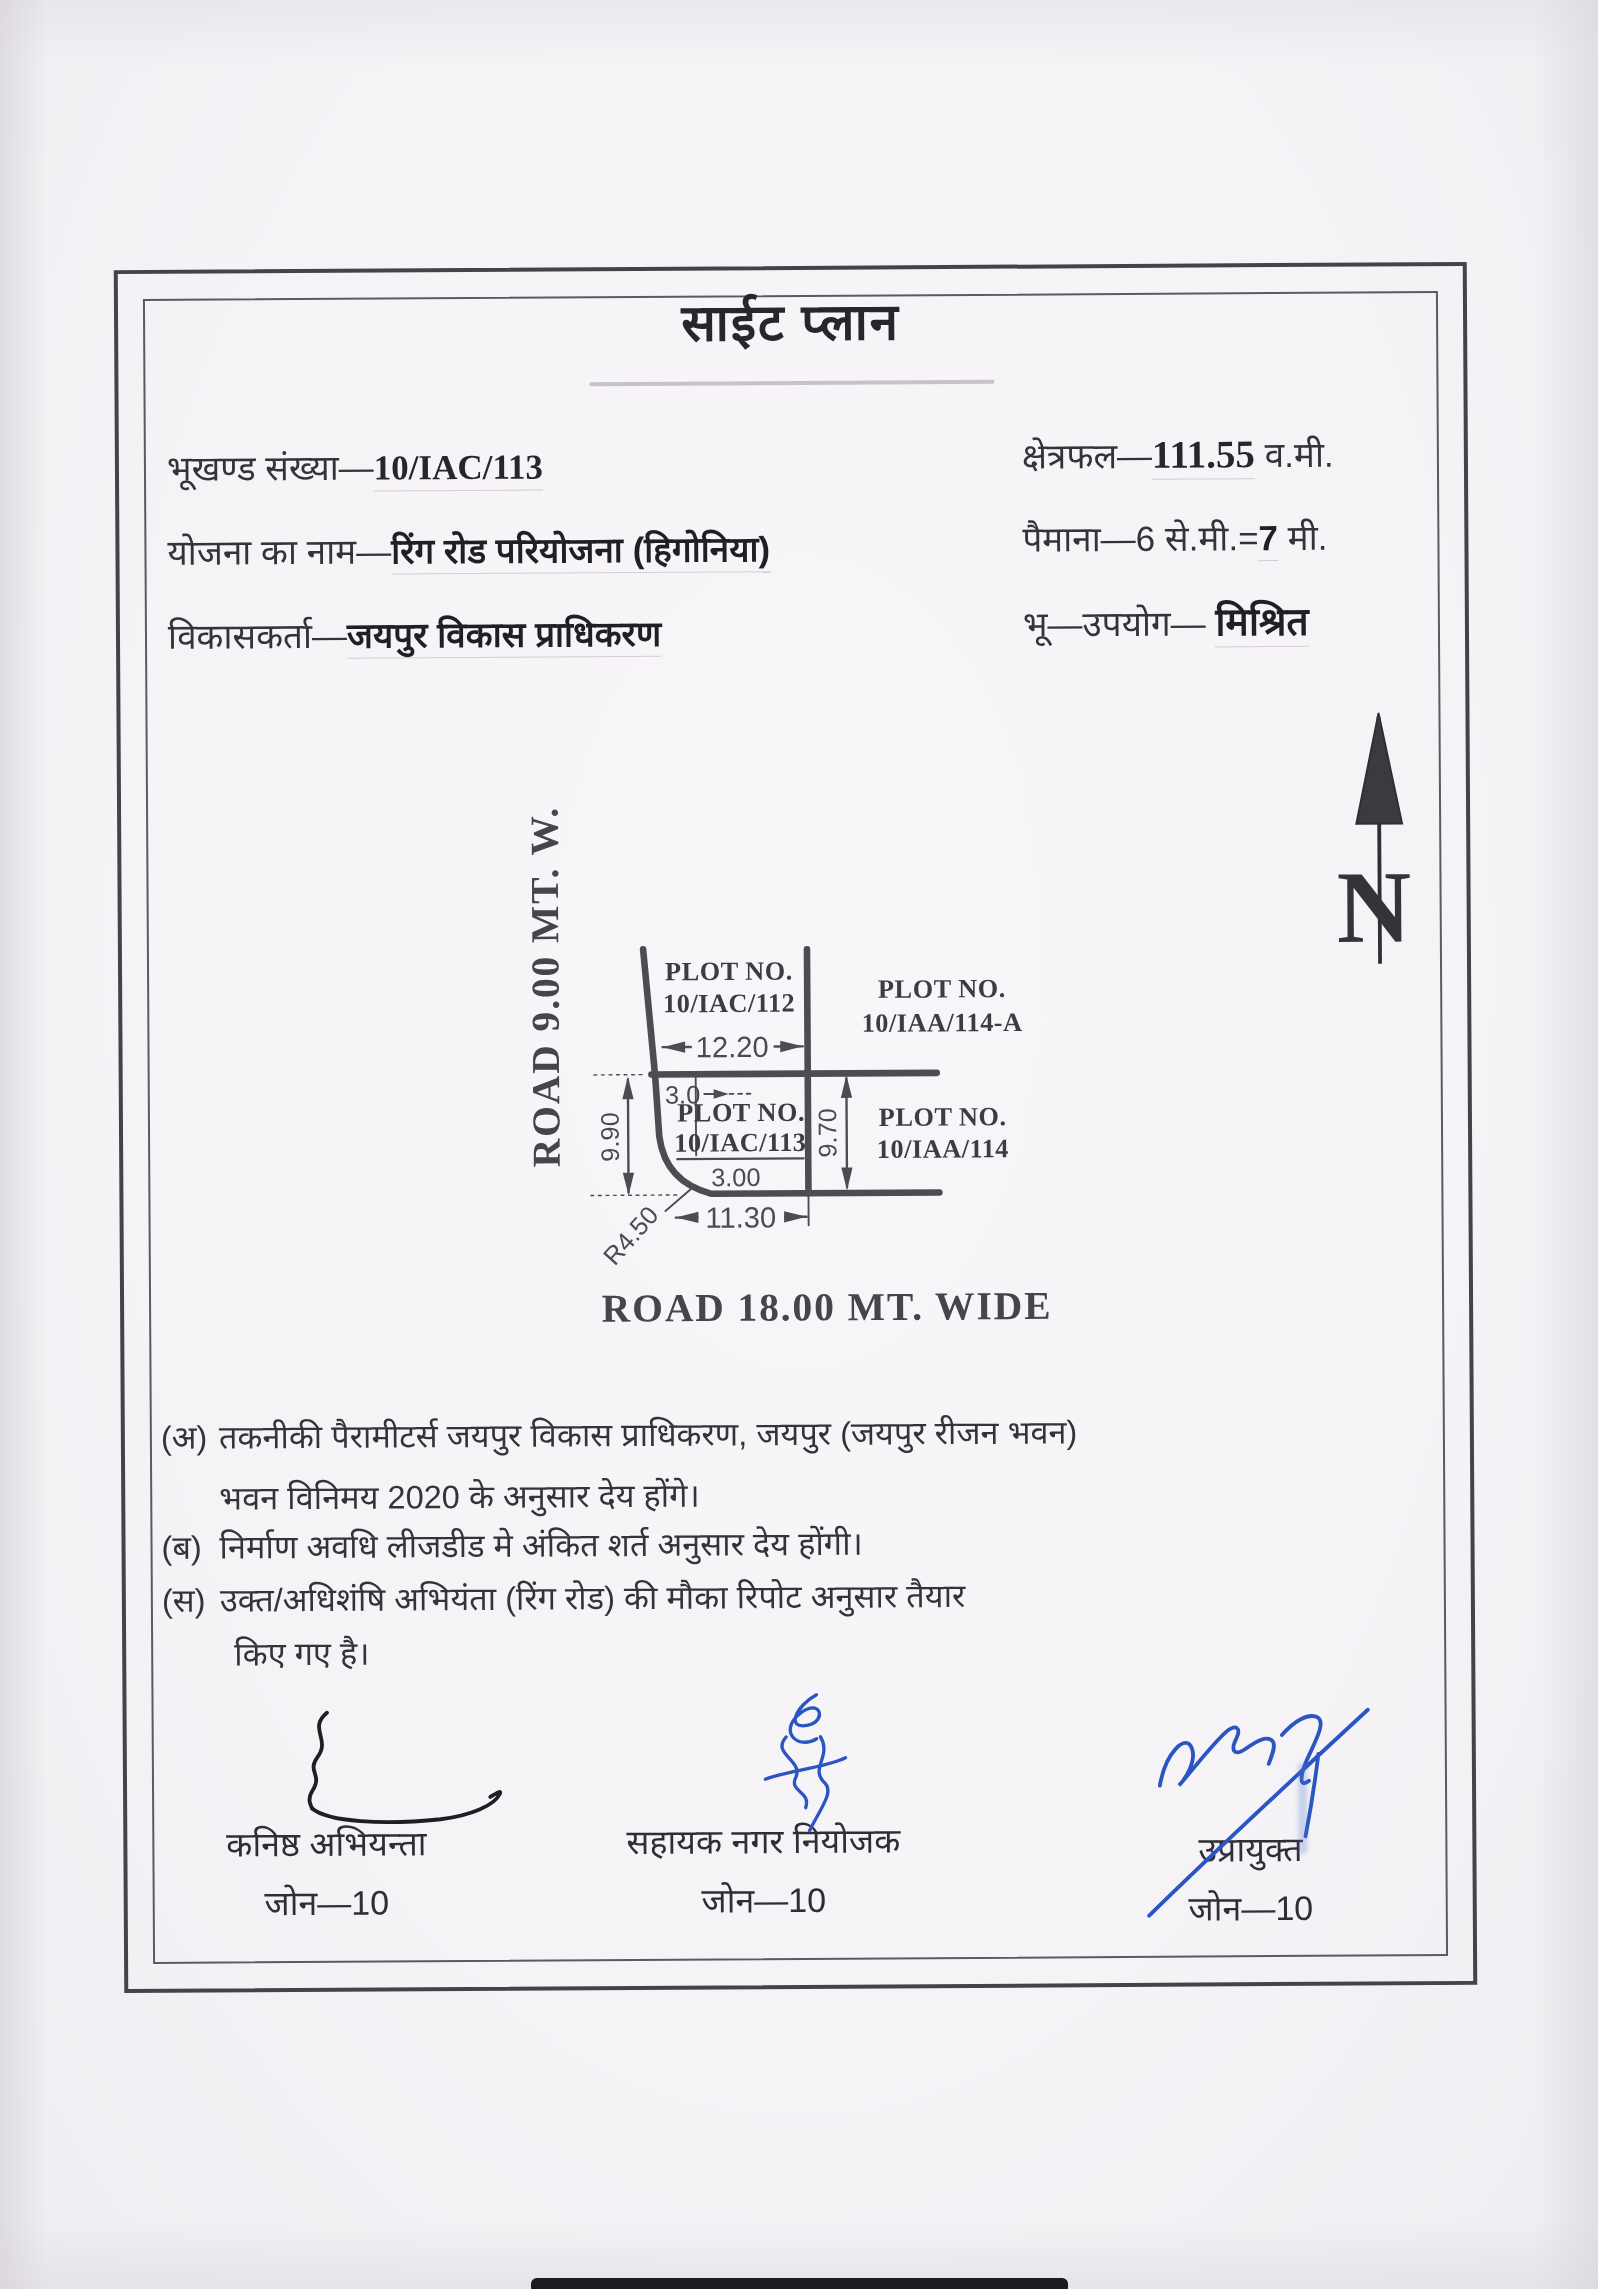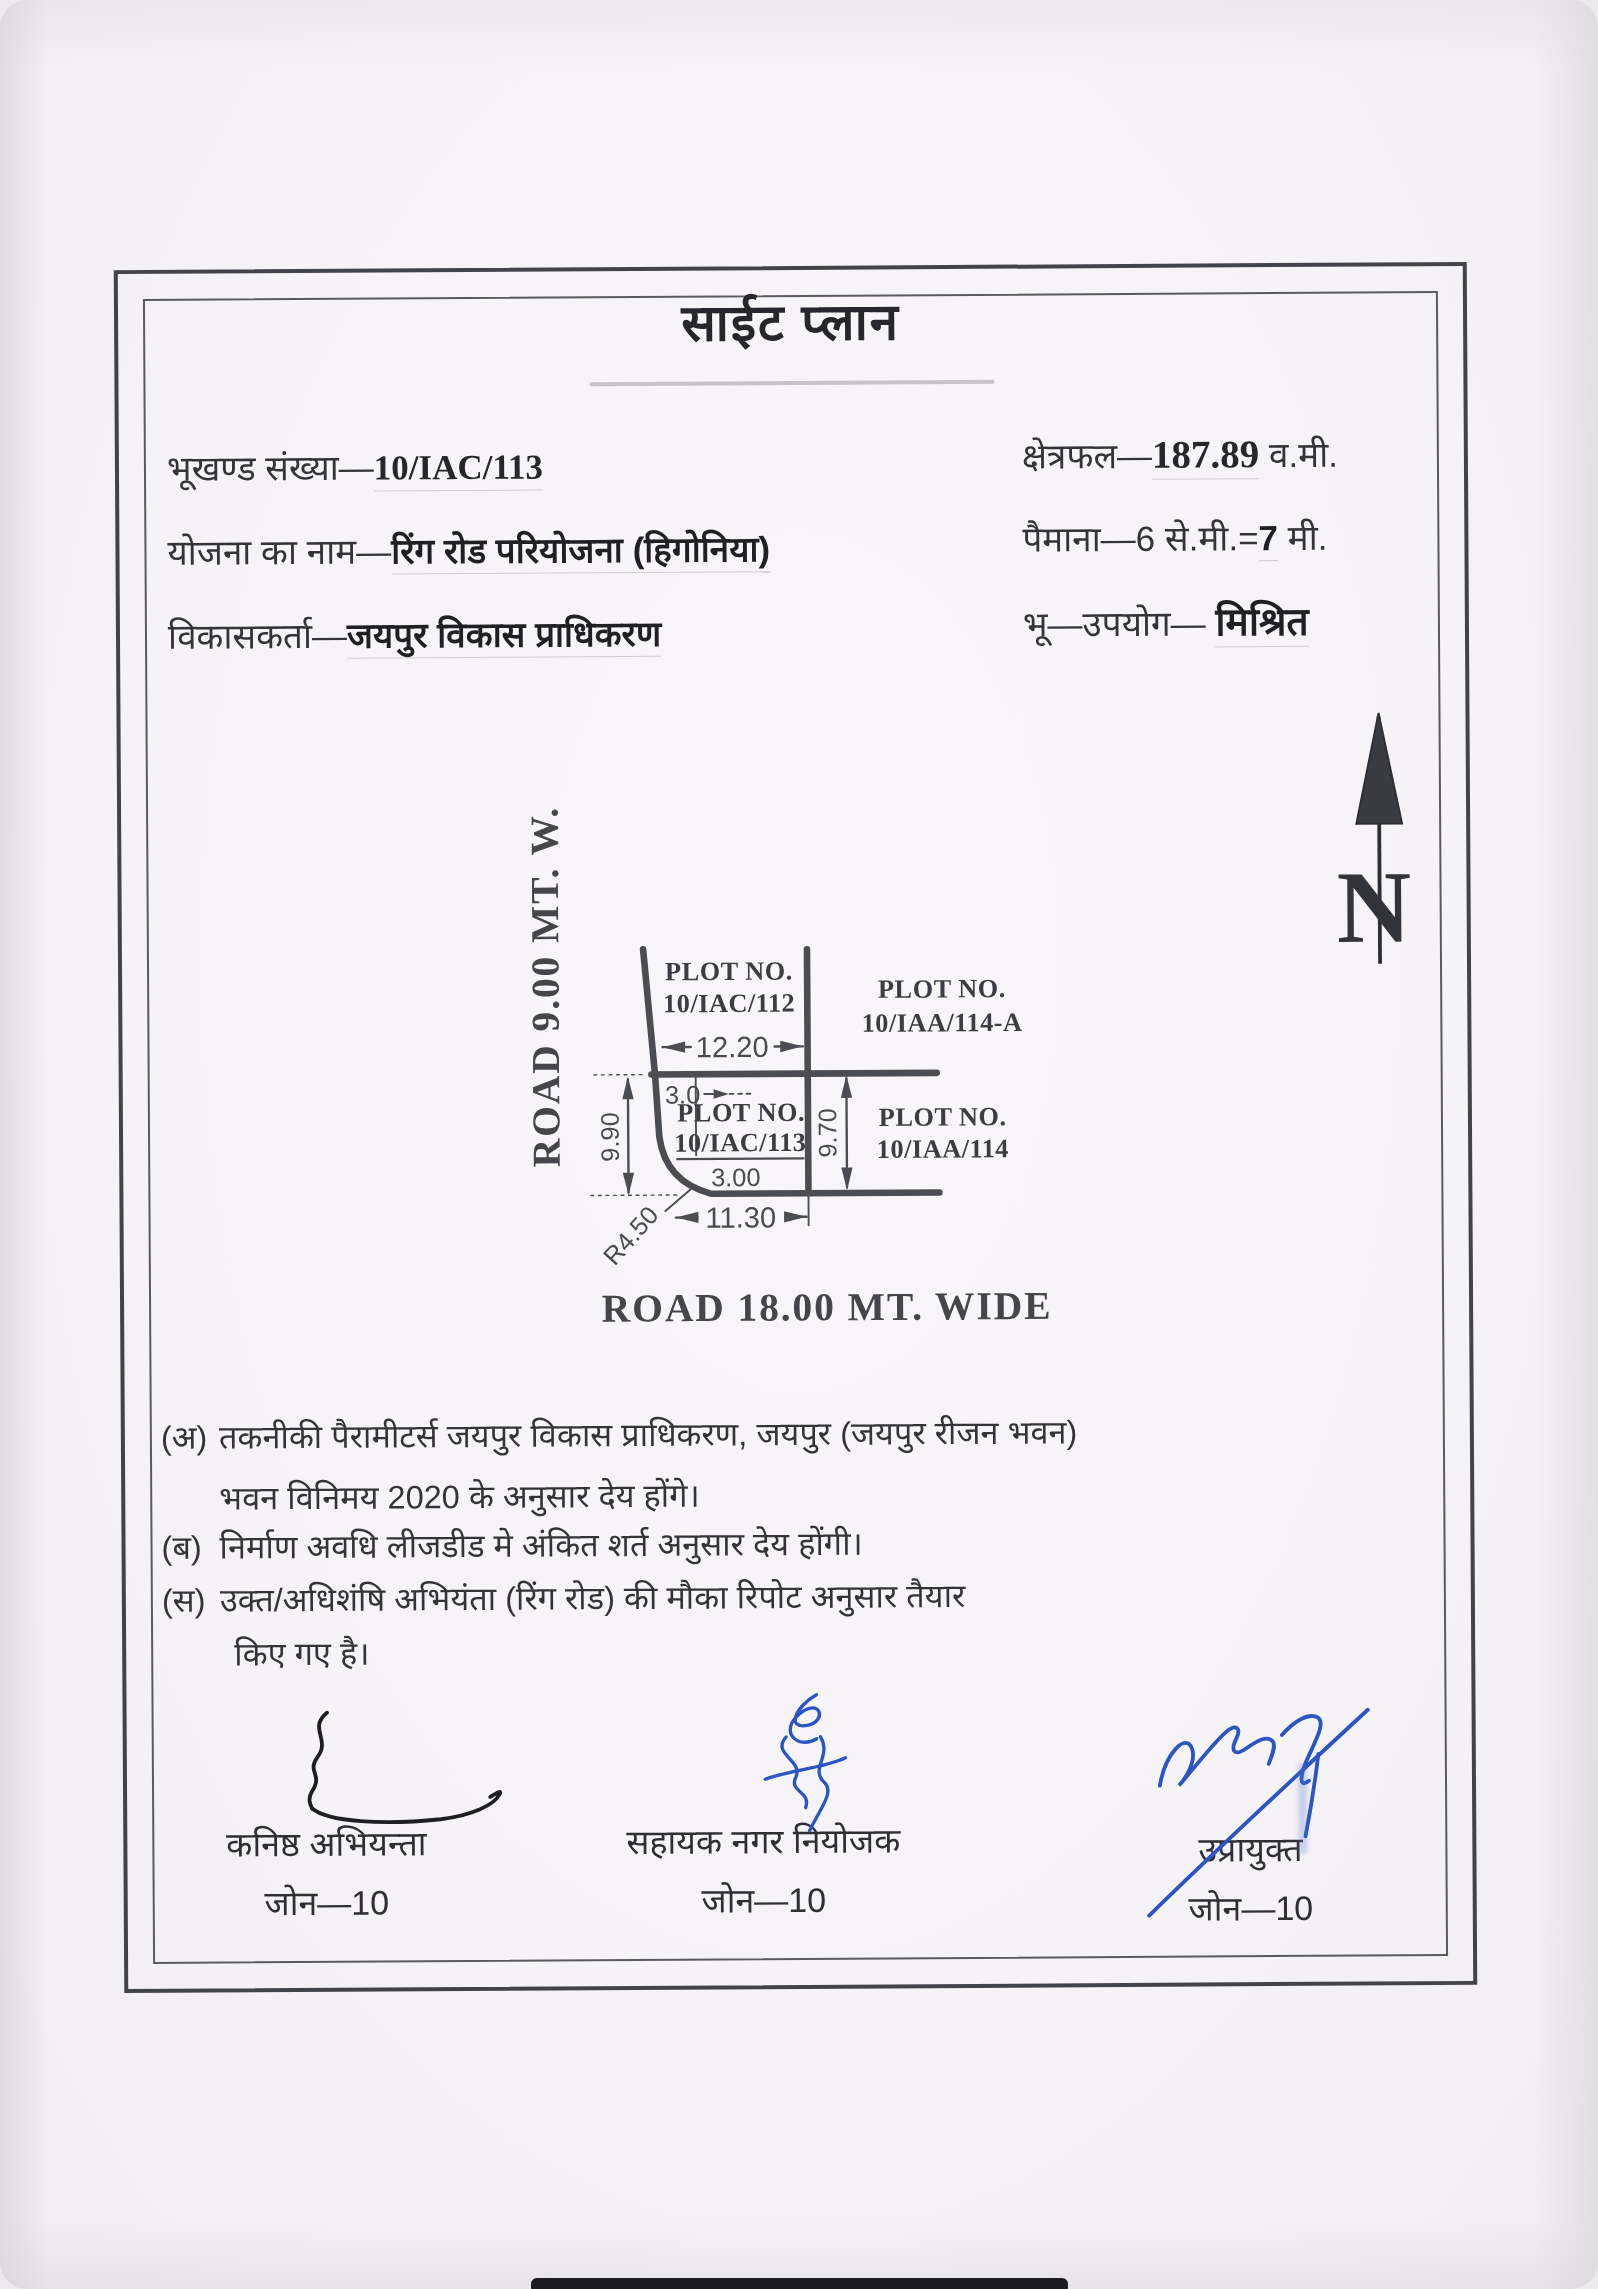--- a/index.html
+++ b/index.html
@@ -8,21 +8,20 @@
     background:#eceaee;
     font-family:"Liberation Sans",sans-serif;
     color:#2c2c32;
   }
   .sheet{
     position:absolute;inset:0;
     background:
       linear-gradient(to right, rgba(210,206,212,.55) 0%, rgba(247,245,248,0) 3%, rgba(247,245,248,0) 96%, rgba(215,212,218,.6) 100%),
       linear-gradient(to bottom, rgba(225,222,228,.5) 0%, rgba(247,245,248,0) 3%, rgba(247,245,248,0) 97%, rgba(222,219,224,.55) 100%),
       radial-gradient(ellipse at 50% 42%, #f8f6f9 0%, #f5f3f6 60%, #efedf1 100%);
-    border-radius: 27px;
   }
   .frame{
     position:absolute;left:119px;top:266px;width:1345px;height:1715px;
     border:4.8px solid #43434a;
     transform:rotate(-0.35deg);
     transform-origin:50% 50%;
     background:transparent;
   }
   .frame-inner{
     position:absolute;inset:25px;border:2.4px solid #5a5a61;pointer-events:none;
@@ -81,21 +80,21 @@
       <span class="lbl">भूखण्ड संख्या—</span><span class="detail-strong num-strong">10/IAC/113</span>
     </div>
     <div class="abs detail-row hi row-l2">
       <span class="lbl">योजना का नाम—</span><span class="detail-strong">रिंग रोड परियोजना (हिगोनिया)</span>
     </div>
     <div class="abs detail-row hi row-l3">
       <span class="lbl">विकासकर्ता—</span><span class="detail-strong">जयपुर विकास प्राधिकरण</span>
     </div>
 
     <div class="abs detail-row hi row-r1">
-      <span class="lbl">क्षेत्रफल—</span><span></span><span class="detail-strong num-strong" style="font-size:39px;">187.89</span><span> व.मी.</span>
+      <span class="lbl">क्षेत्रफल—</span><span></span><span class="detail-strong num-strong" style="font-size:39px;">111.55</span><span> व.मी.</span>
     </div>
     <div class="abs detail-row hi row-r2">
       <span class="lbl">पैमाना—</span><span>6 से.मी.=</span><span class="detail-strong">7</span><span> मी.</span>
     </div>
     <div class="abs detail-row hi row-r3">
       <span class="lbl">भू—उपयोग— </span><span></span><span class="detail-strong" style="font-size:39px;margin-top:17px;">मिश्रित</span><span></span>
     </div>
 
     <svg class="abs" style="left:1197px;top:435px;" width="124" height="272" viewBox="0 0 130 285">
       <line x1="64" y1="16" x2="64" y2="275" stroke="#2e2e34" stroke-width="4"></line>

